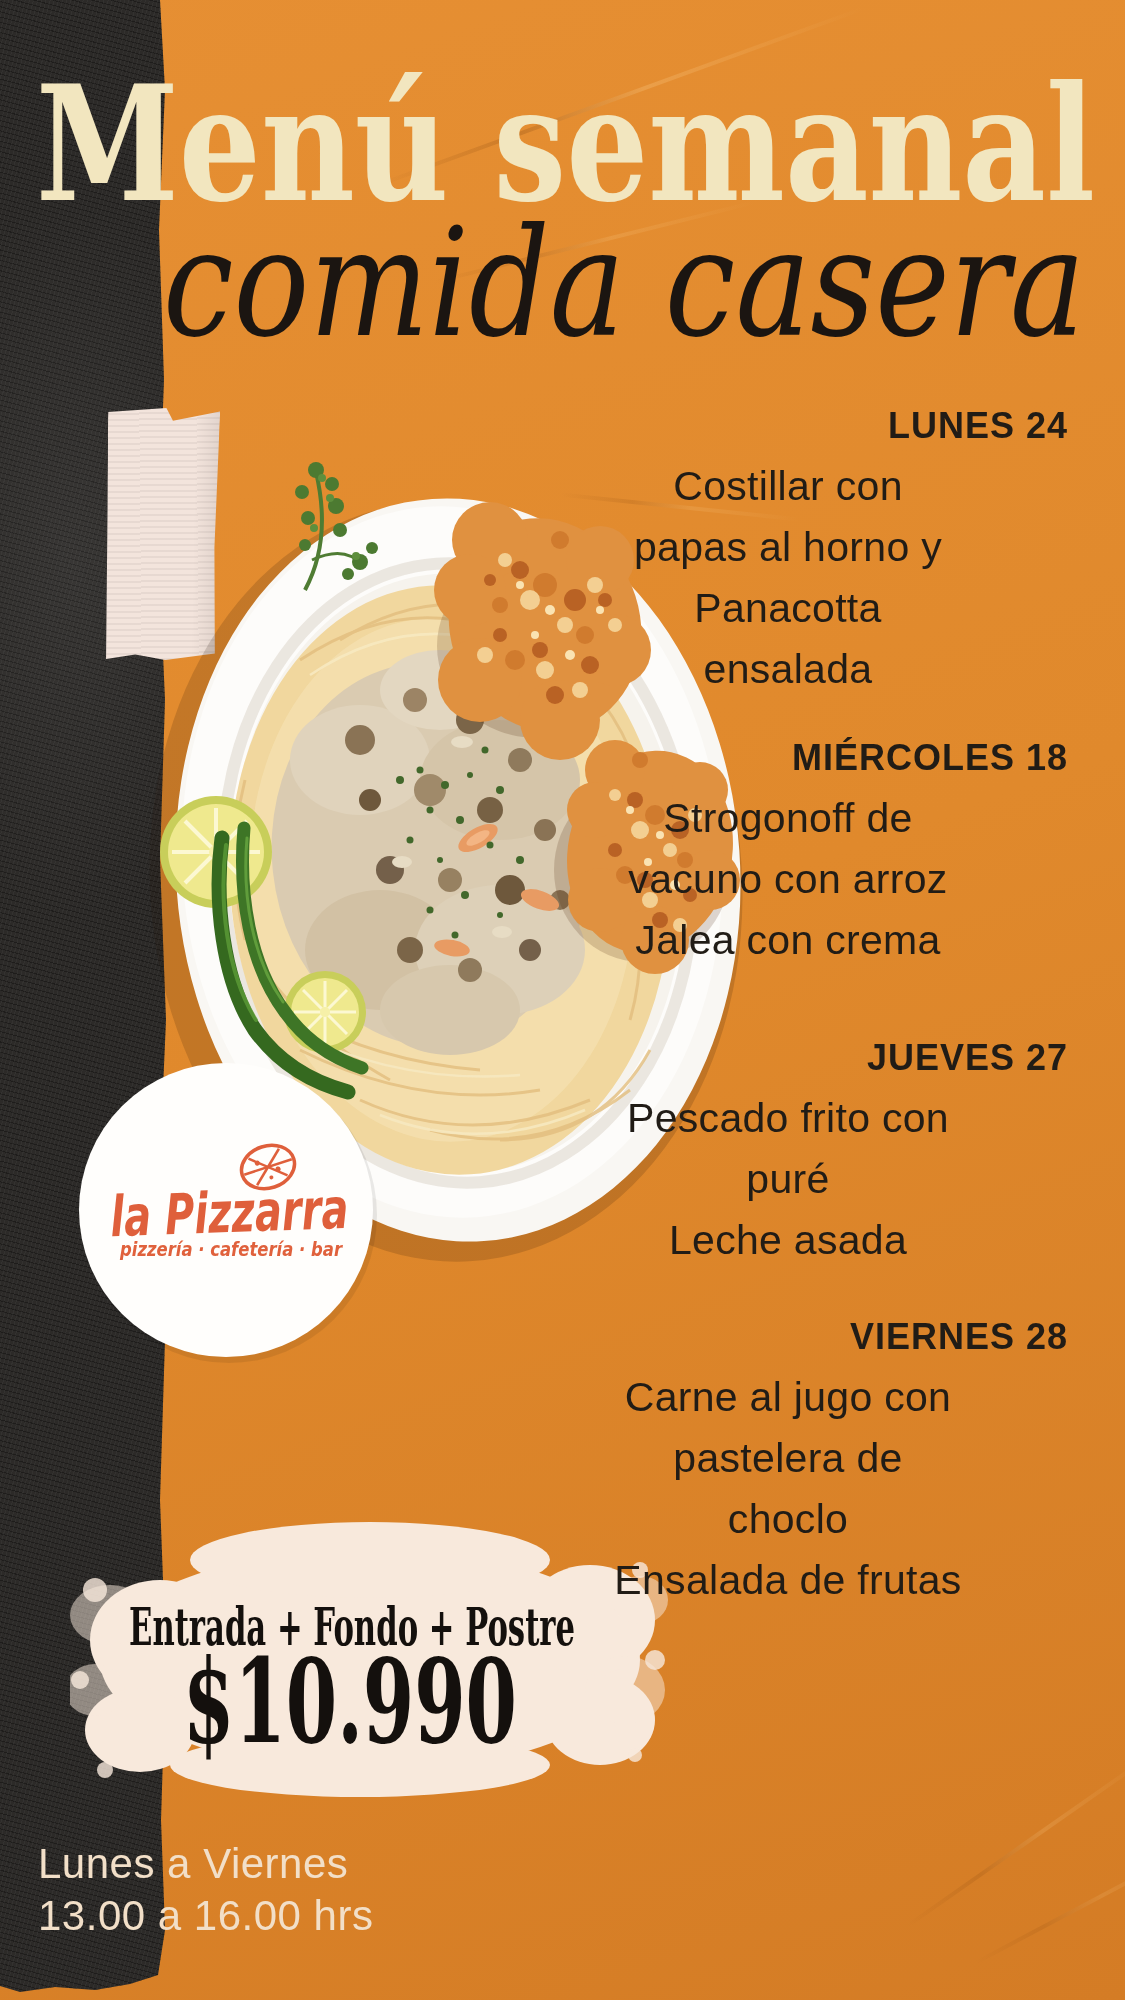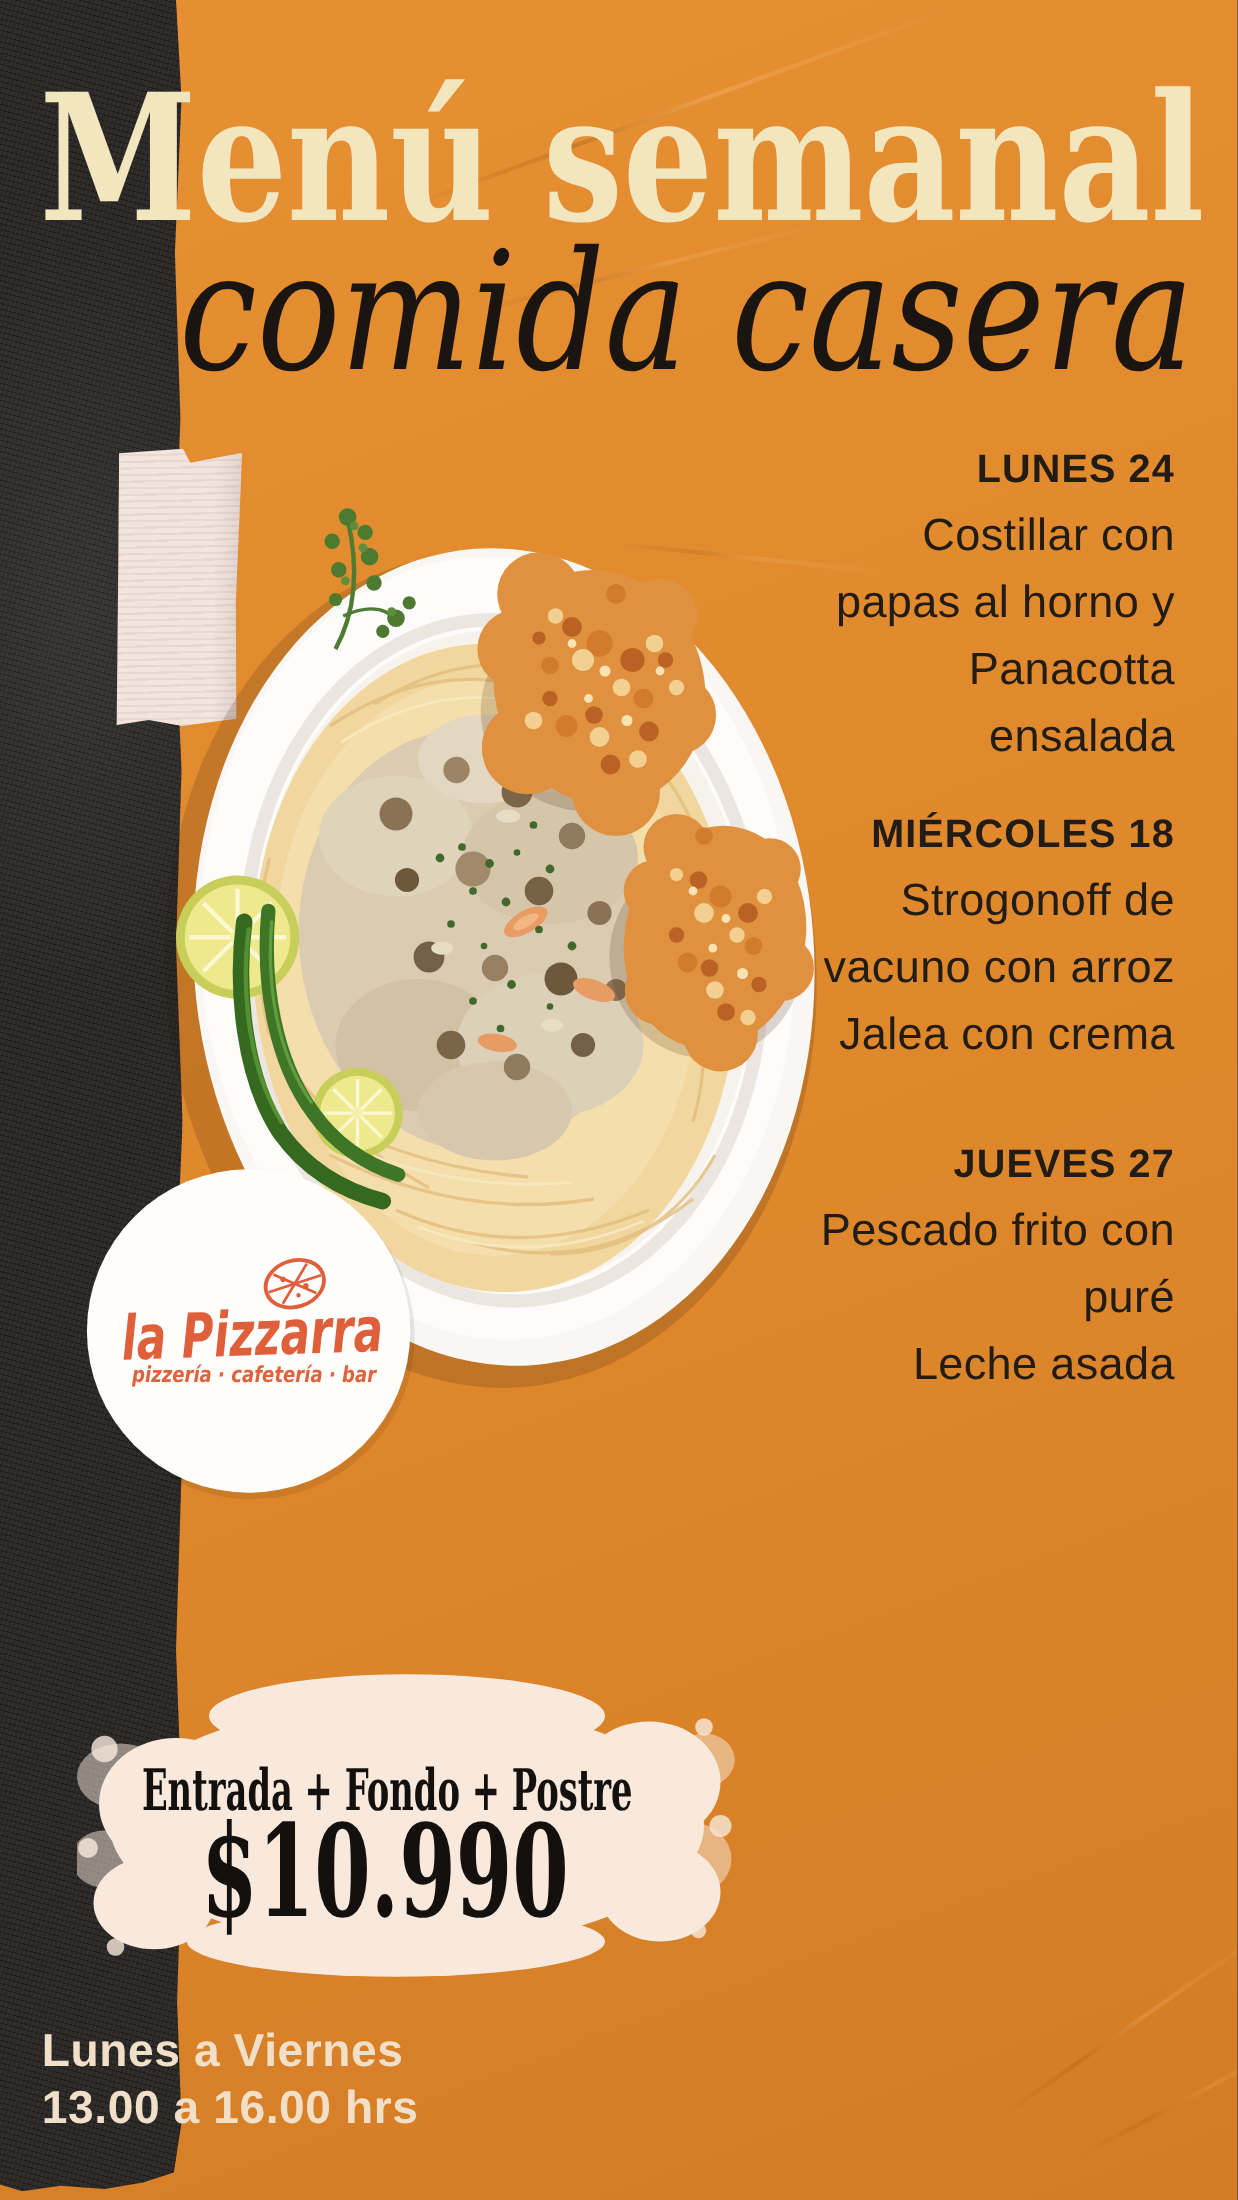--- a/index.html
+++ b/index.html
@@ -35,28 +35,28 @@
       linear-gradient(90deg,rgba(0,0,0,0) 78%,rgba(0,0,0,.07) 100%),
       repeating-linear-gradient(178deg,rgba(0,0,0,.05) 0 2px,rgba(0,0,0,0) 2px 6px),
       #F3E4DC;
     transform:rotate(1deg);
     clip-path:polygon(0 2%,52% 0,58% 5%,100% 1%,97% 55%,99% 97%,55% 100%,28% 98%,2% 100%,1% 40%);
   }
 
   
   .menu-col{position:absolute;top:395px;right:57px;width:560px;text-align:right;color:#211C16;}
   .day-label{font-weight:700;font-size:36px;line-height:61px;letter-spacing:1px;}
-  .day-line{font-weight:400;font-size:41px;line-height:61px;letter-spacing:.3px;}
+  .day-line{font-weight:400;font-size:41px;line-height:61px;letter-spacing:.3px;text-align:center;}
   .day-block.b2{margin-top:34px;}
   .day-block.b3{margin-top:27px;}
   .day-block.b4{margin-top:56px;}
   .day-block.b5{margin-top:35px;}
 
   
-  .schedule{position:absolute;left:38px;top:1838px;color:#F2DFC8;font-size:42px;line-height:52px;font-weight:700;letter-spacing:.5px;}
+  .schedule{position:absolute;left:38px;top:1838px;color:#F2DFC8;font-size:42px;line-height:52px;font-weight:400;letter-spacing:.5px;}
 
   .hdr-svg,.plate-svg,.logo-svg,.brush-svg{position:absolute;}
   .hdr-svg{left:0;top:0;}
   .plate-svg{left:60px;top:390px;}
   .logo-svg{left:72px;top:1052px;}
   .brush-svg{left:70px;top:1515px;}
 
   .title-text{font-family:"DejaVu Serif","Liberation Serif",serif;font-weight:700;font-size:160px;fill:#F2E6BF;}
   .subtitle-text{font-family:"DejaVu Serif","Liberation Serif",serif;font-style:italic;font-size:150px;fill:#1B1511;}
   .combo-text{font-family:"DejaVu Serif","Liberation Serif",serif;font-weight:700;font-size:52px;fill:#14100D;}
@@ -374,20 +374,27 @@
       <div class="day-line">Strogonoff de</div>
       <div class="day-line">vacuno con arroz</div>
       <div class="day-line">Jalea con crema</div>
     </div>
     <div class="day-block b4">
       <div class="day-label">JUEVES 27</div>
       <div class="day-line">Pescado frito con</div>
       <div class="day-line">puré</div>
       <div class="day-line">Leche asada</div>
     </div>
+    <div class="day-block b5">
+      <div class="day-label">VIERNES 28</div>
+      <div class="day-line">Carne al jugo con</div>
+      <div class="day-line">pastelera de</div>
+      <div class="day-line">choclo</div>
+      <div class="day-line">Ensalada de frutas</div>
+    </div>
   </div>
 
   <div class="schedule">
     <div>Lunes a Viernes</div>
     <div>13.00 a 16.00 hrs</div>
   </div>
 
 </div>
 
 </body></html>

